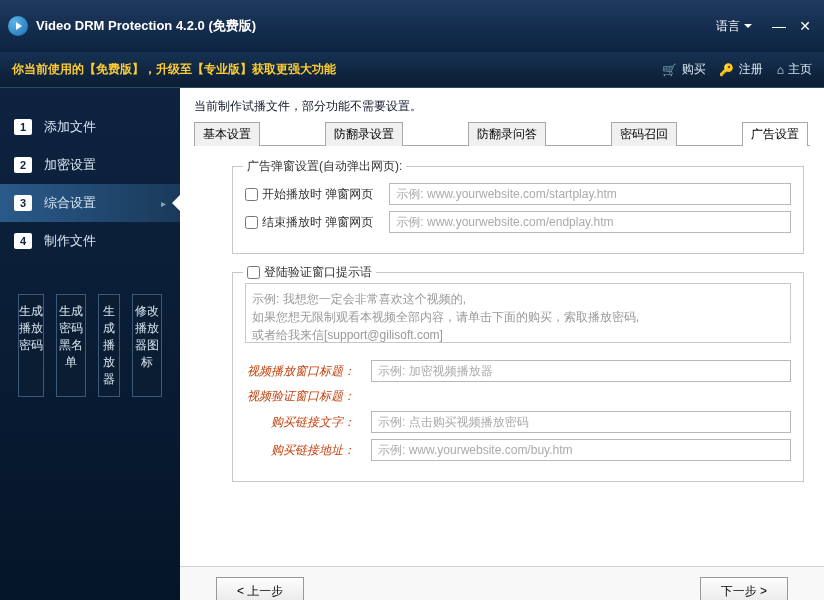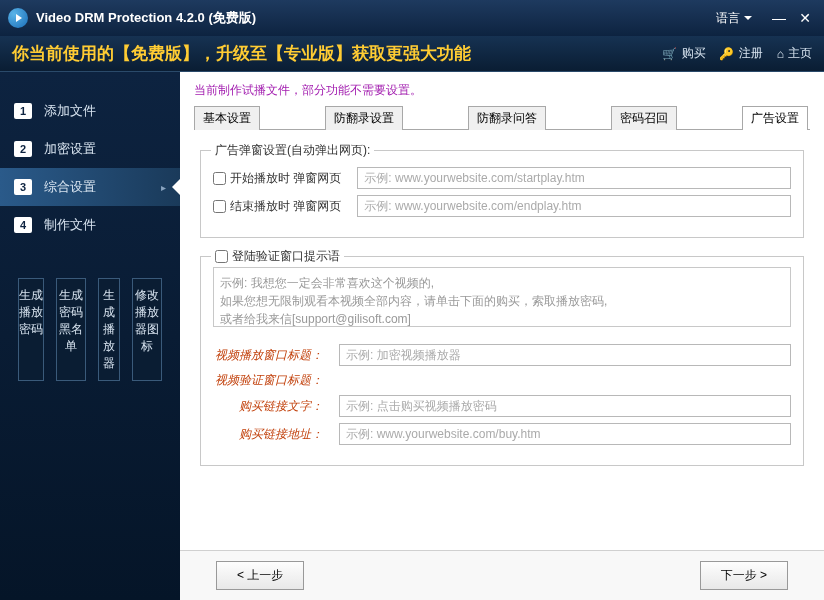--- a/index.html
+++ b/index.html
@@ -1,47 +1,47 @@
 <!DOCTYPE html>
 <html><head>
 <meta charset="utf-8">
 <style>
 * { margin: 0; padding: 0; box-sizing: border-box; font-family: "Microsoft YaHei", "SimSun", sans-serif; }
 body { width: 824px; height: 600px; overflow: hidden; background: #fff; }
 
-.titlebar { height: 36px; background: linear-gradient(to bottom, #1e3a5f, #0d2340); display: flex; align-items: center; padding: 0 8px; color: #fff; }
+.titlebar { height: 52px; background: linear-gradient(to bottom, #1e3a5f, #0d2340); display: flex; align-items: center; padding: 0 8px; color: #fff; }
 .titlebar .logo { width: 20px; height: 20px; border-radius: 50%; background: radial-gradient(circle at 30% 30%, #5ab4e8, #1a6db8); margin-right: 8px; display: flex; align-items: center; justify-content: center; position: relative; }
 .titlebar .logo::after { content: ""; position: absolute; width: 0; height: 0; border-left: 6px solid #fff; border-top: 4px solid transparent; border-bottom: 4px solid transparent; left: 8px; top: 6px; }
 .titlebar .title { font-size: 13px; font-weight: bold; flex: 1; }
 .titlebar .lang { font-size: 12px; margin-right: 12px; cursor: pointer; display: flex; align-items: center; gap: 4px; }
 .titlebar .winbtn { width: 22px; height: 22px; display: flex; align-items: center; justify-content: center; cursor: pointer; font-size: 14px; margin-left: 4px; }
 
 .toolbar { height: 36px; background: linear-gradient(to bottom, #163252, #0a1d33); display: flex; align-items: center; padding: 0 12px; color: #ffcc33; border-bottom: 1px solid #2a4a6a; }
-.toolbar .notice { font-size: 17px; font-weight: bold; flex: 1; }
+.toolbar .notice { font-size: 12px; font-weight: bold; flex: 1; }
 .toolbar .tbtn { color: #d8e4f0; font-size: 12px; display: flex; align-items: center; gap: 4px; margin-left: 14px; cursor: pointer; }
 
 .body { display: flex; height: 528px; }
 
 .sidebar { width: 180px; background: linear-gradient(to bottom, #0d2340, #051528); padding-top: 20px; display: flex; flex-direction: column; }
 .step { display: flex; align-items: center; padding: 10px 14px; color: #d8e4f0; font-size: 13px; cursor: pointer; position: relative; }
 .step .num { width: 18px; height: 16px; background: #fff; color: #0d2340; font-size: 11px; font-weight: bold; display: flex; align-items: center; justify-content: center; margin-right: 12px; border-radius: 2px; }
 .step.active { background: linear-gradient(to right, #2a5a8a, #1a3a5a); }
 .step.active::after { content: ""; position: absolute; right: 0; width: 0; height: 0; border-right: 8px solid #fff; border-top: 8px solid transparent; border-bottom: 8px solid transparent; }
 .step .chev { margin-left: auto; font-size: 10px; color: #8aa4c0; }
 .sidebtns { margin-top: 30px; padding: 4px 18px; display: flex; flex-direction: row; gap: 12px; justify-content: flex-end; }
 .sidebtn { border: 1px solid #3a5a7a; background: #0a1d33; color: #d8e4f0; font-size: 12px; padding: 8px 0; text-align: center; cursor: pointer; }
 
 .main { flex: 1; background: #fff; display: flex; flex-direction: column; }
-.hint { padding: 10px 14px 6px; font-size: 12px; color: #a21caf; }
+.hint { padding: 10px 14px 6px; font-size: 12px; color: #0f172a; }
 .tabs { display: flex; padding: 0 14px; justify-content: space-between; }
 .tab { border: 1px solid #a8a8a8; border-bottom: none; padding: 3px 8px; font-size: 12px; background: #f0f0f0; margin-right: 2px; cursor: pointer; position: relative; top: 1px; }
 .tab.active { background: #fff; z-index: 2; }
 .tabline { border-top: 1px solid #a8a8a8; margin: 0 14px; }
 
-.content { padding: 14px 20px; font-size: 12px; color: #333; flex: 1; }
+.content { padding: 14px 20px; font-size: 12px; color: #333; flex: 1; margin-left: 32px; }
 .fieldset { border: 1px solid #c8c8c8; padding: 10px 12px 14px; position: relative; margin-top: 6px; }
 .fieldset .legend { position: absolute; top: -9px; left: 10px; background: #fff; padding: 0 4px; font-size: 12px; }
 .row { display: flex; align-items: center; margin: 6px 0; gap: 16px; }
 .row .lbl { white-space: nowrap; color: #555; min-width: 110px; text-align: right; }
 .row .lbl.disabled { color: #c2410c; font-style: italic; }
 .chk { display: flex; align-items: center; gap: 4px; }
 .chk input { margin: 0; }
 .txt { flex: 1; border: 1px solid #b8b8b8; padding: 3px 6px; font-size: 12px; color: #888; background: #fff; min-width: 0; }
 .txt::placeholder { color: #aaa; }
 .txtarea { width: 100%; border: 1px solid #c8c8c8; padding: 6px; font-size: 12px; color: #999; height: 60px; resize: none; line-height: 1.5; }

